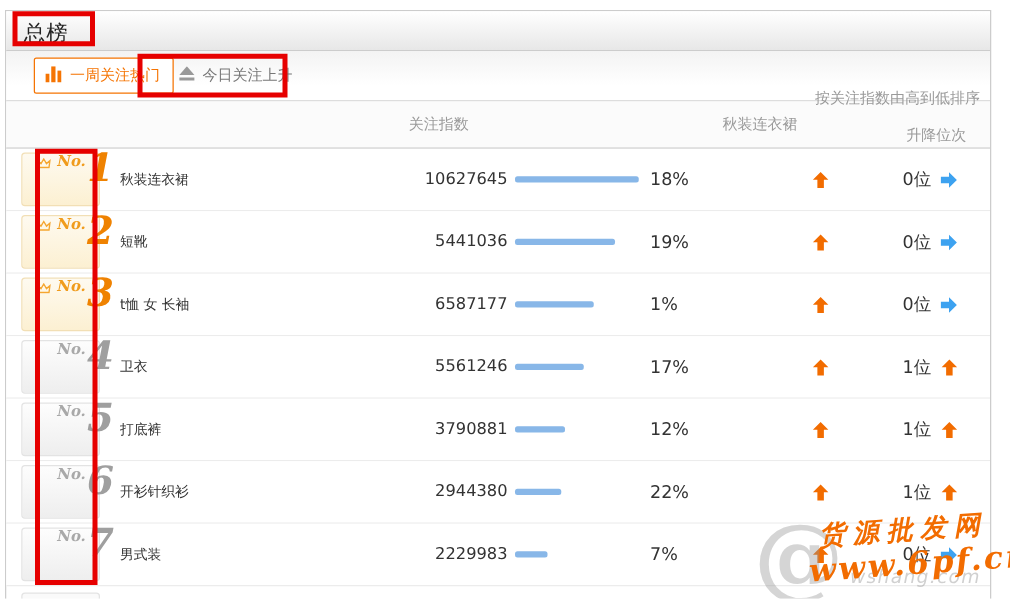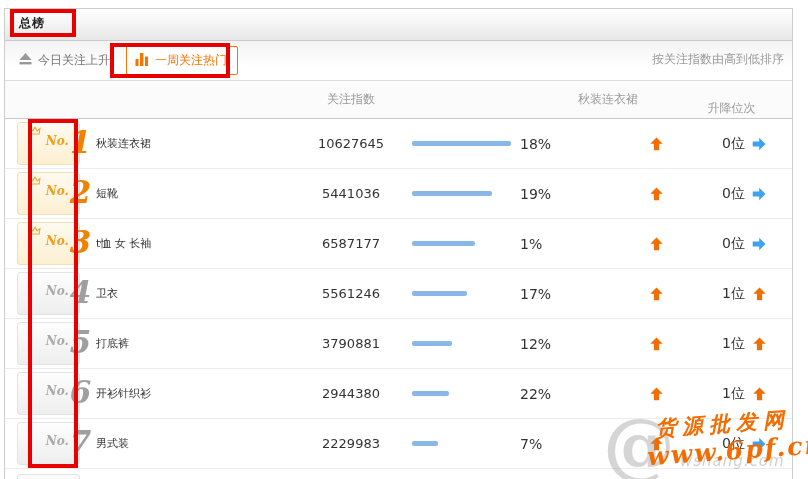--- a/index.html
+++ b/index.html
@@ -11,62 +11,62 @@
   }
   .panel {
     position:absolute; left:4px; top:8px; width:789px; height:500px;
     background:#fff; border:1px solid #ccc;
   }
   
   .panel-header {
     height:32px; background:linear-gradient(#ffffff,#e7e7e7);
     border-bottom:1px solid #ccc; padding:6px 0 0 14px;
   }
-  .page-title { font-size:12px; font-weight:bold; color:#222; letter-spacing:1px; }
+  .page-title { font-size:17px; font-weight:normal; color:#222; letter-spacing:1px; }
   
   .tab-row {
     height:40px; display:flex; align-items:center;
     background:linear-gradient(#f3f3f3,#ffffff 70%);
     border-bottom:1px solid #ddd; padding:0 8px 0 10px; position:relative;
   }
   .tab { display:flex; align-items:center; gap:6px; font-size:12px; cursor:pointer; }
   .tab.today { color:#777; padding:5px 4px; }
   .tab.week {
     margin-left:12px; color:#f57403; background:#fff;
     border:1px solid #f57403; border-radius:2px; padding:5px 10px 5px 8px;
   }
-  .sort-note { position:absolute; right:8px; top:10px; font-size:12px; color:#9a9a9a; }
+  .sort-note { position:absolute; right:8px; top:29px; font-size:12px; color:#9a9a9a; }
   
   .row-grid {
     display:grid;
     grid-template-columns:63px 16px 1fr 110px 114px 120px 32px 18px 55px 28px;
     align-items:center; padding:0 19px 0 12px;
   }
   .thead { height:38px; background:#fbfbfb; border-bottom:1px solid #c9c9c9; }
   .col-h { font-size:12px; color:#9a9a9a; }
   .index-h { grid-column:4; text-align:center; }
   .change-h { grid-column:6; text-align:right; padding-right:2px; }
-  .pos-h { grid-column:9 / span 2; text-align:center;margin-top:18px; }
+  .pos-h { grid-column:9 / span 2; text-align:right;margin-top:18px; }
   .rrow { height:50px; border-bottom:1px solid #ececec; background:#fff; }
   
   .badge {
     grid-column:1; width:63px; height:43px; position:relative;
     border:1px solid #e3e3e3; border-radius:3px;
     background:linear-gradient(#fdfdfd,#eeeeee);
-    display:flex; align-items:center; justify-content:center; padding-bottom:2px;padding-left:40px;
+    display:flex; align-items:flex-start; justify-content:center; padding-bottom:2px;padding-left:40px;
   }
   .badge .no { font:bold italic 12px "DejaVu Serif","Liberation Serif",serif; color:#a9a9a9; line-height:1; margin:0 1px 4px 0; }
   .badge .num { font:bold italic 31px "DejaVu Serif","Liberation Serif",serif; color:#9f9f9f; line-height:0.8; }
   .rrow.top .badge { background:linear-gradient(#fefaf0,#fcf0d2); border-color:#f2dfb5; }
   .rrow.top .badge .no { color:#f09c1d; }
   .rrow.top .badge .num { color:#ef8201; }
   .crown { position:absolute; top:3px; left:11px; }
   
   .kw { grid-column:3; font-size:11px; color:#333; text-decoration:none; cursor:pointer; }
-  .idx { grid-column:4; font-size:13px; text-align:center; color:#333; }
+  .idx { grid-column:4; font-size:13px; text-align:right; color:#333; }
   .barcell { grid-column:5; padding-left:6px; }
   .bar { height:5px; border-radius:2px; background:#88b7e8; }
   .pct { grid-column:6; font-size:14px; text-align:left; padding-right:2px; color:#333; }
   .dir { grid-column:7; text-align:center; line-height:0; }
   .pos { grid-column:9; font-size:14px; text-align:right; color:#333; }
   .posdir { grid-column:10; text-align:center; line-height:0; }
   
   .next-badge {
     margin:5px 0 0 12px; width:63px; height:12px;
     border:1px solid #e3e3e3; border-radius:3px; background:#fafafa;
@@ -102,39 +102,39 @@
 <body>
 
 <div class="stage">
   <div class="panel">
 
     <div class="panel-header">
       <h1 class="page-title">总榜</h1>
     </div>
 
     <div class="tab-row">
-      <div class="tab today">
-        <span>
-          <svg width="13" height="12" viewBox="0 0 13 12">
-              <polygon points="6.5,0 12.5,7 0.5,7" fill="#999"></polygon>
-              <rect x="0.5" y="9" width="12" height="2.4" fill="#999"></rect>
-            </svg>
-        </span>
-        <span>今日关注上升</span>
-      </div>
       <div class="tab week">
         <span>
           <svg width="14" height="13" viewBox="0 0 14 13">
               <rect x="0.5" y="6" width="3" height="7" fill="#f57403"></rect>
               <rect x="5" y="0" width="3.4" height="13" fill="#f57403"></rect>
               <rect x="10" y="3.5" width="3" height="9.5" fill="#f57403"></rect>
             </svg>
         </span>
         <span>一周关注热门</span>
       </div>
+      <div class="tab today">
+        <span>
+          <svg width="13" height="12" viewBox="0 0 13 12">
+              <polygon points="6.5,0 12.5,7 0.5,7" fill="#999"></polygon>
+              <rect x="0.5" y="9" width="12" height="2.4" fill="#999"></rect>
+            </svg>
+        </span>
+        <span>今日关注上升</span>
+      </div>
       <div class="sort-note">按关注指数由高到低排序</div>
     </div>
 
     <div class="thead row-grid">
       <div class="col-h index-h">关注指数</div>
       <div class="col-h change-h">秋装连衣裙</div>
       <div class="col-h pos-h">升降位次</div>
     </div>
 
     <div id="rows">

